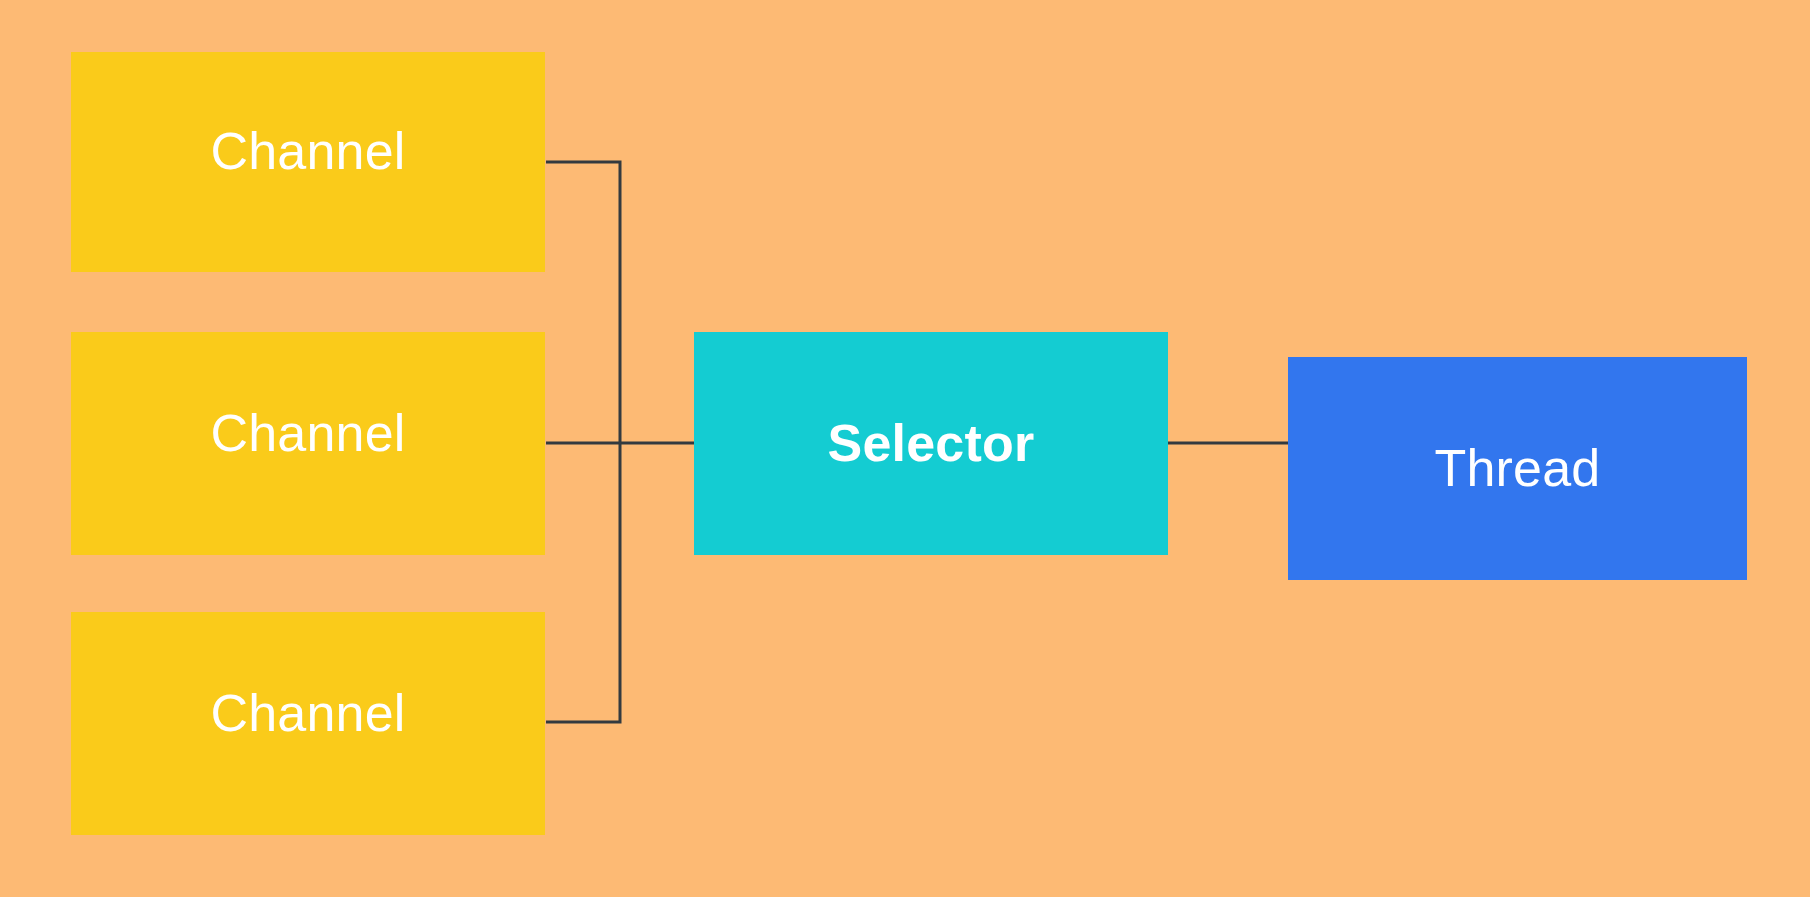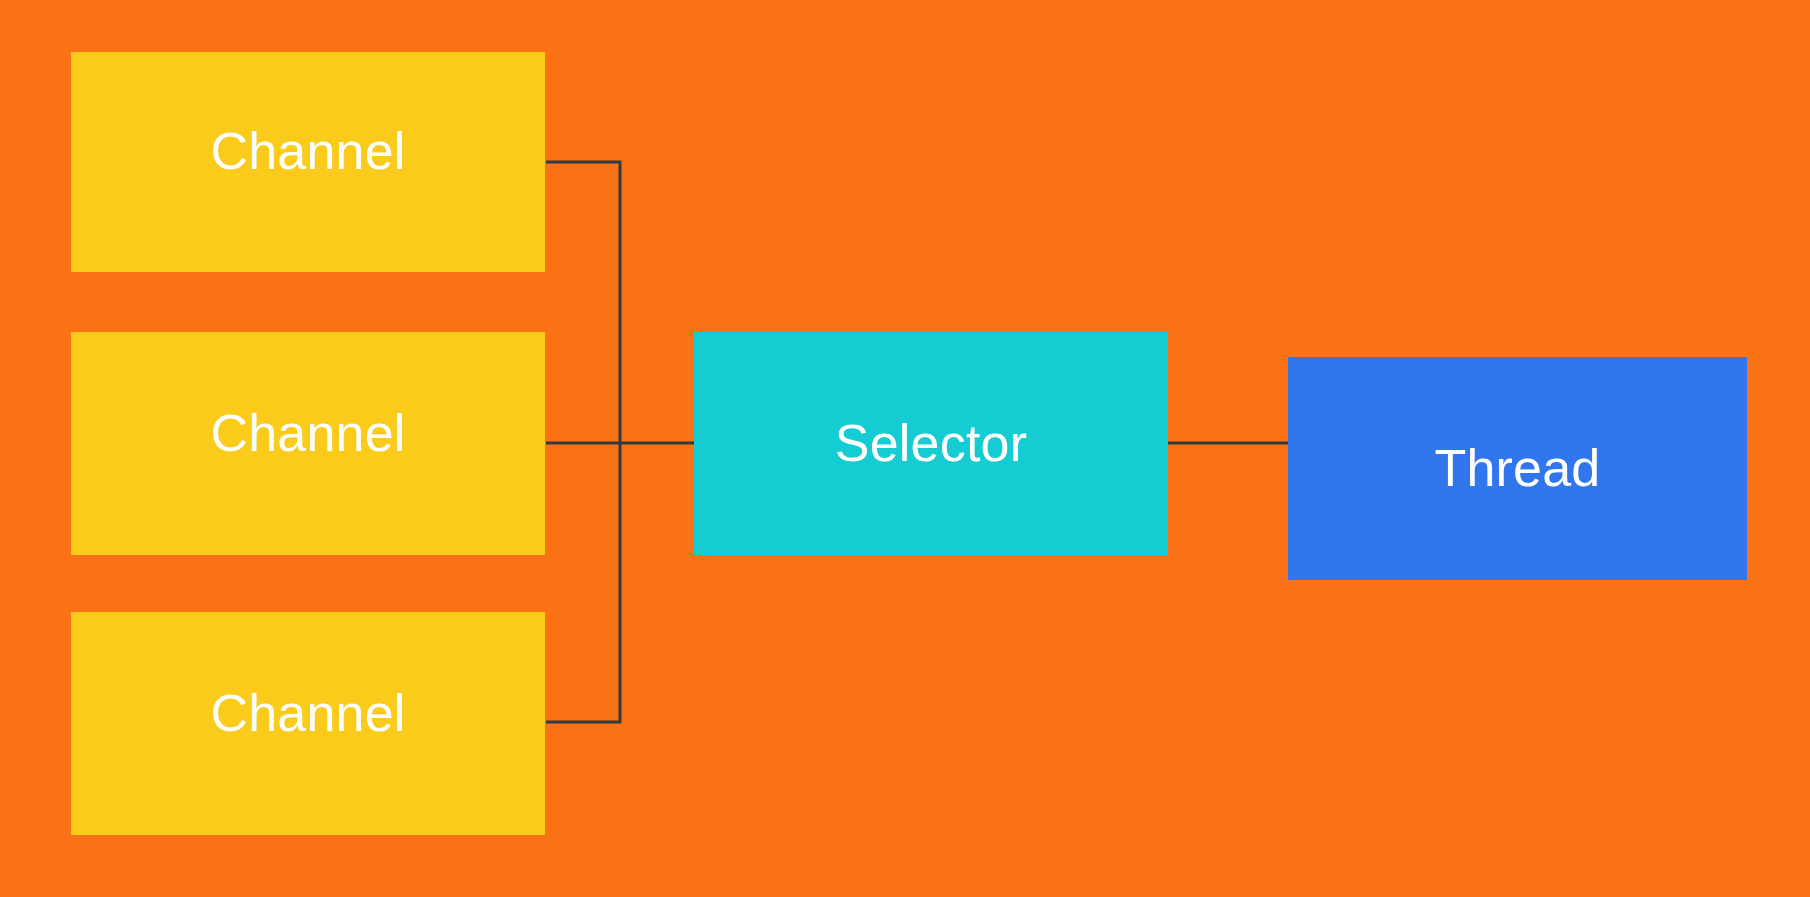--- a/index.html
+++ b/index.html
@@ -53,21 +53,21 @@
   }
   .node-selector .node-label,
   .node-thread .node-label {
     position: relative;
     top: -1px;
   }
 </style>
 </head>
 <body style="background: rgb(240, 240, 240);">
 
-<div id="canvas" style="background: #f97316;">
+<div id="canvas" style="background: #fdba74;">
 
   <svg class="edge-layer" width="1810" height="897" viewBox="0 0 1810 897" xmlns="http://www.w3.org/2000/svg">
     <g fill="none" stroke="#333a3f" stroke-width="3" stroke-linecap="butt" stroke-linejoin="miter">
       <path d="M 546 162 L 620 162 L 620 443"></path>
       <path d="M 546 443 L 694 443"></path>
       <path d="M 546 722 L 620 722 L 620 443"></path>
       <path d="M 1168 443 L 1288 443"></path>
     </g>
   </svg>
 
@@ -77,20 +77,20 @@
 
   <div class="node node-channel" style="left: 71px; top: 332px; width: 474px; height: 223px; background: rgb(250, 203, 26);">
     <span class="node-label" style="color: rgb(255, 255, 255);">Channel</span>
   </div>
 
   <div class="node node-channel" style="left: 71px; top: 612px; width: 474px; height: 223px; background: rgb(250, 203, 26);">
     <span class="node-label" style="color: rgb(255, 255, 255);">Channel</span>
   </div>
 
   <div class="node node-selector" style="left: 694px; top: 332px; width: 474px; height: 223px; background: rgb(20, 204, 210);">
-    <span class="node-label" style="color: rgb(255, 255, 255);">Selector</span>
+    <span class="node-label" style="color: rgb(255, 255, 255); font-weight: bold;">Selector</span>
   </div>
 
   <div class="node node-thread" style="left: 1288px; top: 332px; width: 459px; height: 223px; background: rgb(50, 118, 238); margin-top: 25px;">
     <span class="node-label" style="color: rgb(255, 255, 255);">Thread</span>
   </div>
 
 </div>
 
 </body></html>

